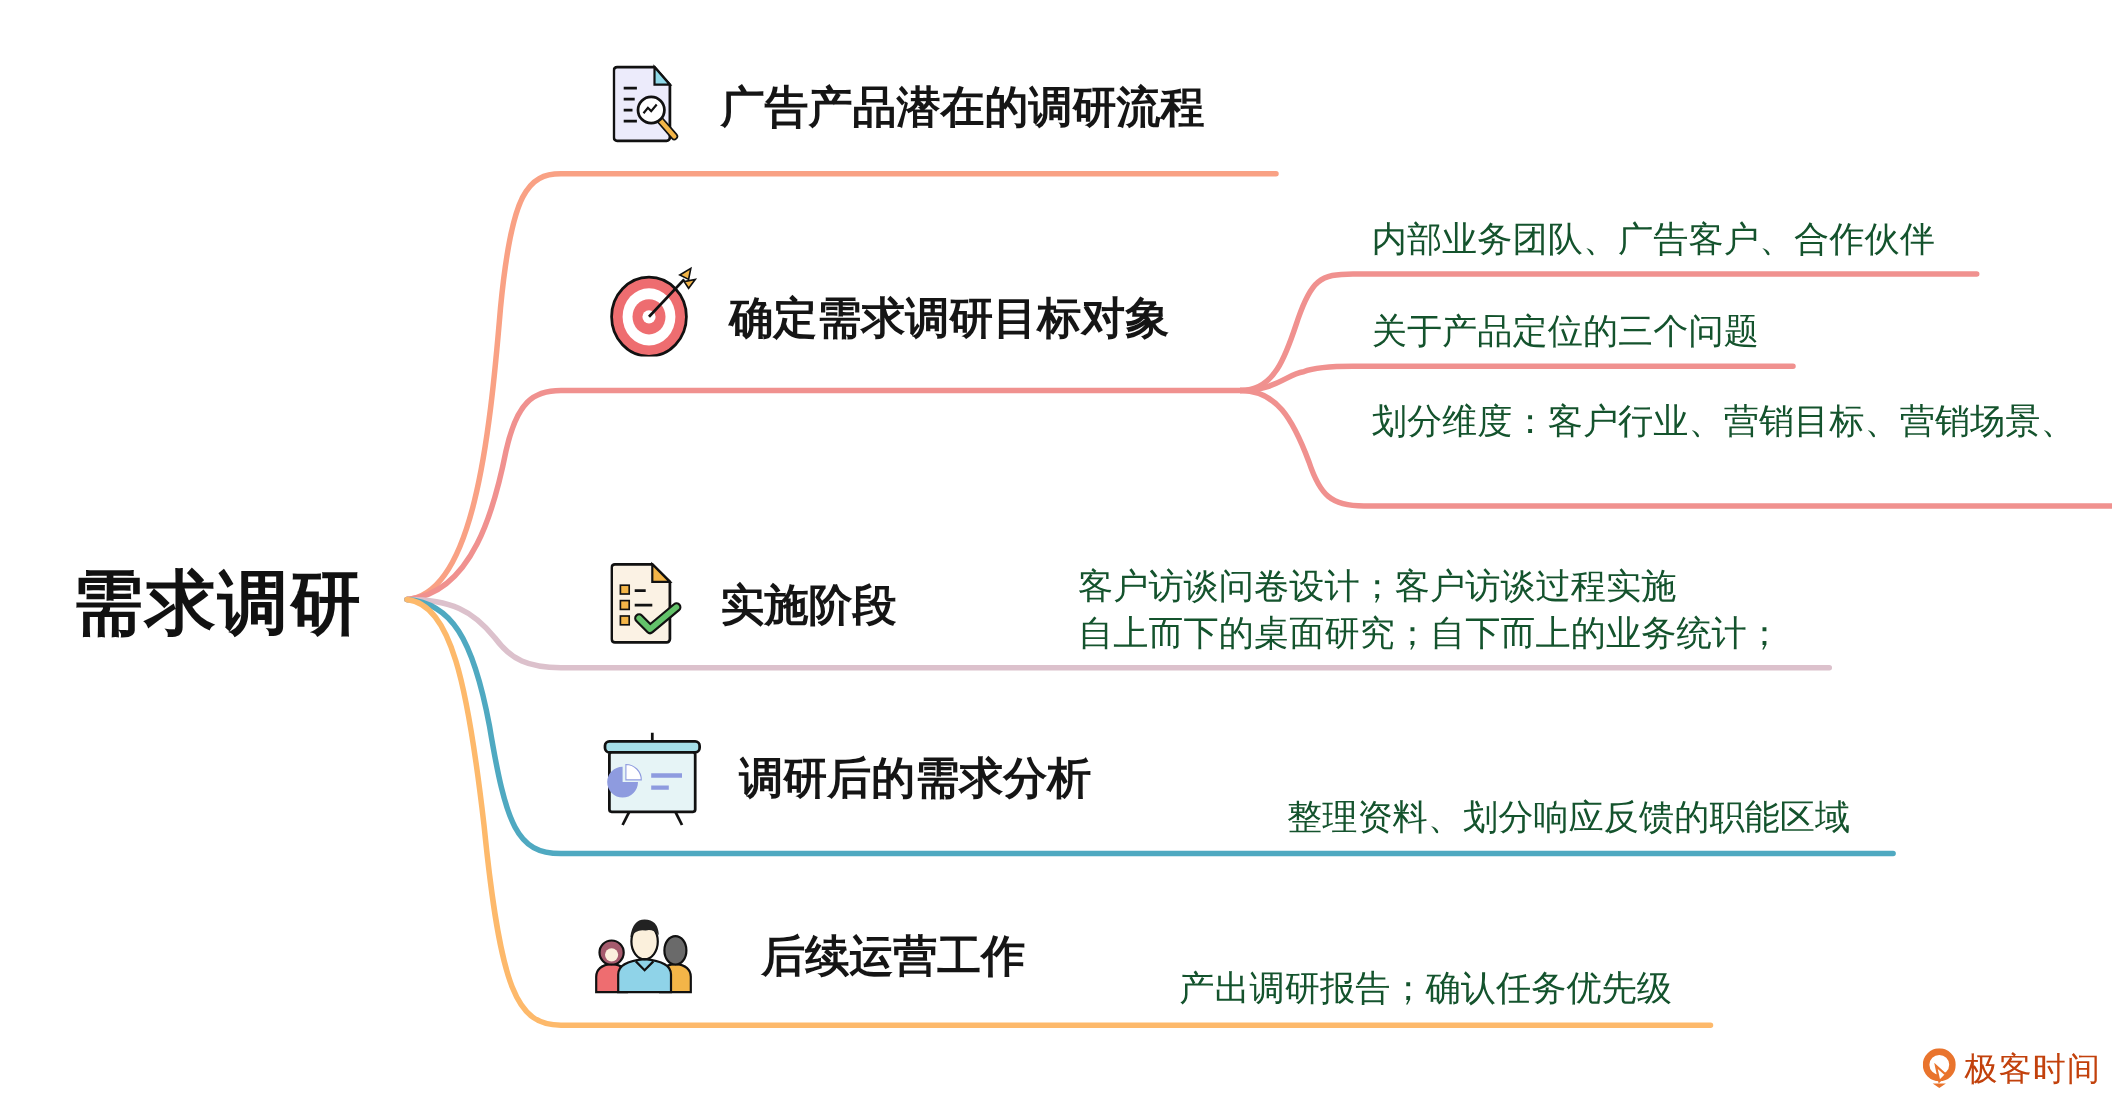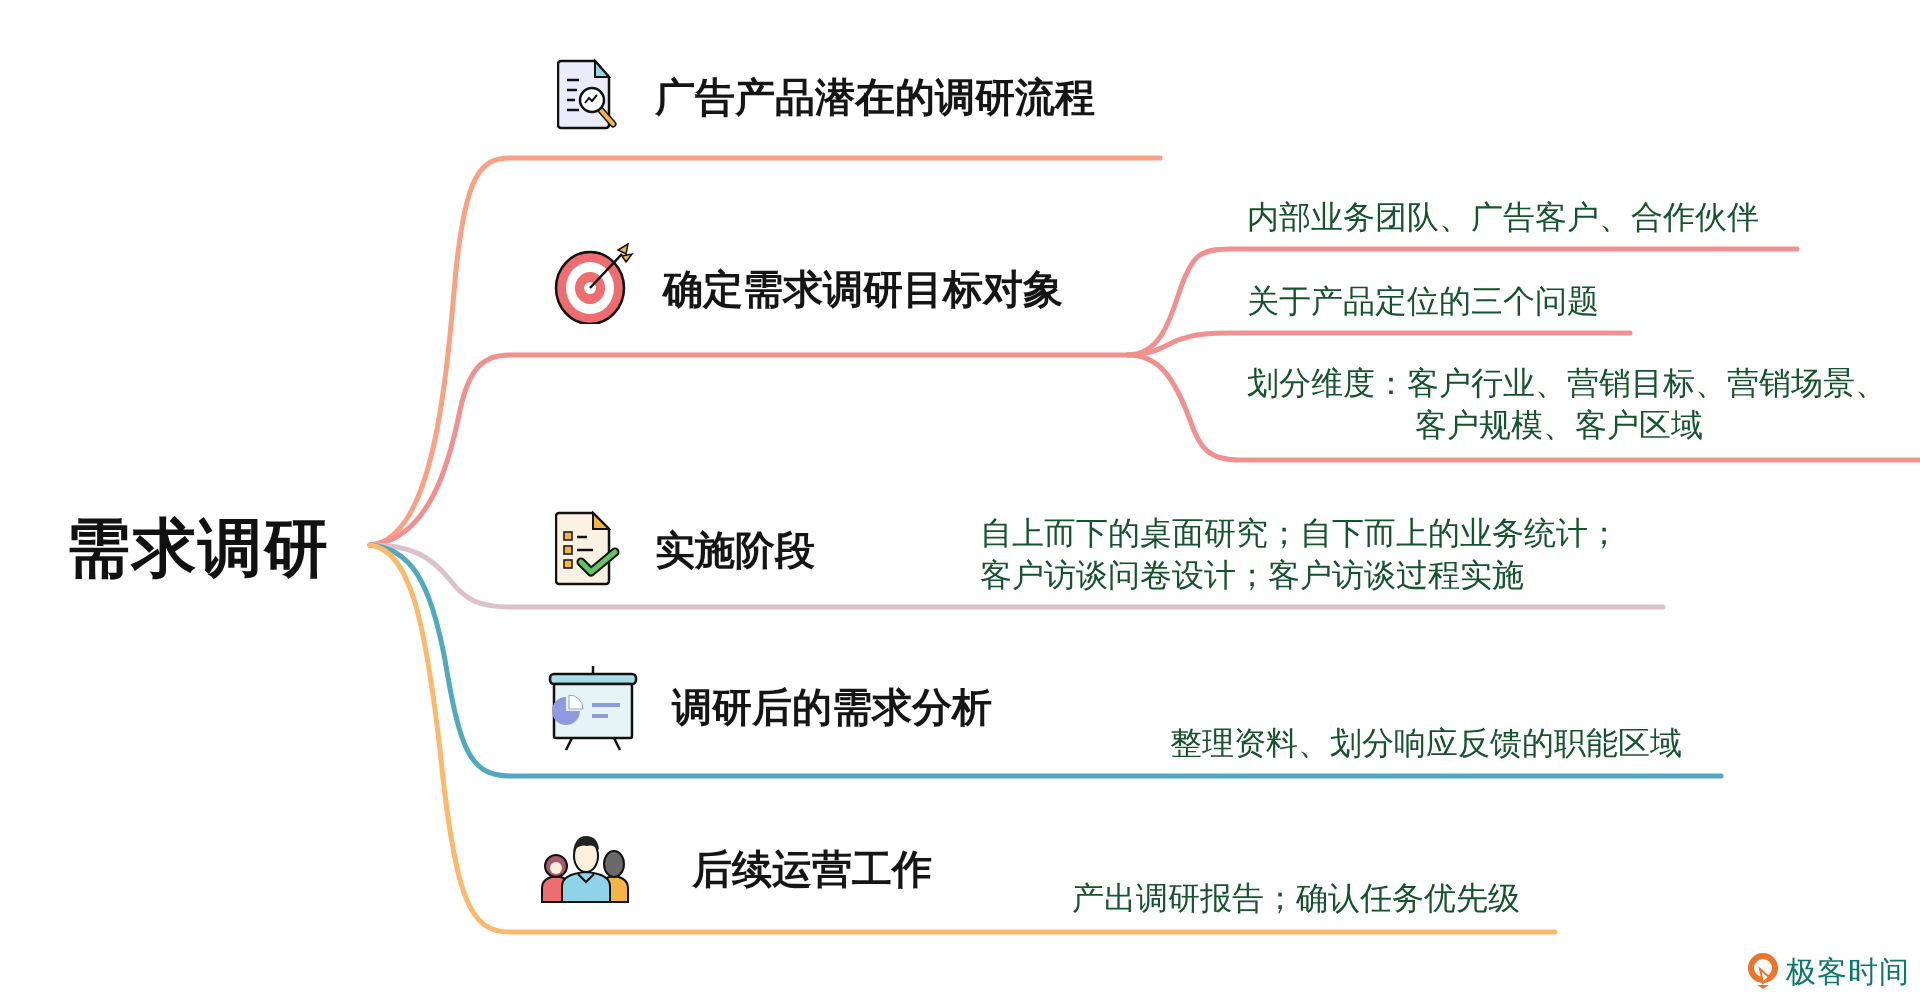--- a/index.html
+++ b/index.html
@@ -5,21 +5,21 @@
   html, body { margin:0; padding:0; background:#ffffff; }
   body { width:1920px; height:1008px; position:relative; overflow:hidden;
          font-family:"DejaVu Sans","Liberation Sans",sans-serif; color:#1a1a1a; }
   #lines { position:absolute; left:0; top:0; width:1920px; height:1008px; }
   .node { position:absolute; white-space:nowrap; }
   .root { left:50px; top:505px; font-size:64px; font-weight:bold; letter-spacing:2px; color:#111;margin-left:16px; }
   .main { font-size:40px; font-weight:bold; color:#151515; }
   .sub { font-size:32px; color:#14532d; line-height:42px; }
   .icon { position:absolute; }
   .logo { position:absolute; left:1748px; top:952px; display:flex; align-items:center; }
-  .logo-text { font-size:30px; color:#0f766e; margin-left:8px; letter-spacing:1px;text-align:center; }
+  .logo-text { font-size:30px; color:#c2410c; margin-left:8px; letter-spacing:1px;text-align:center; }
   .sub-multi .l2 { display:block; padding-left:168px; }
 </style>
 </head>
 <body>
 
 <svg id="lines" viewBox="0 0 1920 1008">
   <g fill="none" stroke-width="5" stroke-linecap="round">
 
     <path d="M370 545 C 430 540, 445 400, 455 280 C 465 175, 480 158, 510 158 L 1160 158" stroke="#f9a184"></path>
 
@@ -66,21 +66,20 @@
     <line x1="38" y1="46" x2="70" y2="12" stroke="#111" stroke-width="2.5"></line>
     <path d="M66 8 l10 -6 l-2 10 z M70 14 l10 -2 l-6 8 z" fill="#f3b548" stroke="#111" stroke-width="1.5"></path>
   </svg>
 </div>
 <div class="node main" style="left:663px;top:262px;">确定需求调研目标对象</div>
 
 <div class="node sub" style="left:1247px;top:196px;">内部业务团队、广告客户、合作伙伴</div>
 <div class="node sub" style="left:1247px;top:280px;text-align:right;">关于产品定位的三个问题</div>
 <div class="node sub sub-multi" style="left:1247px;top:362px;">
   <span>划分维度：客户行业、营销目标、营销场景、</span>
-  <span class="l2">客户规模、客户区域</span>
 </div>
 
 <div class="icon" style="left:555px;top:510px;">
   <svg width="66" height="76" viewBox="0 0 66 76">
     <path d="M4 3 h34 l16 16 v52 a3 3 0 0 1 -3 3 h-47 a3 3 0 0 1 -3 -3 v-65 a3 3 0 0 1 3 -3z" fill="#fbf2e4" stroke="#111" stroke-width="2.5"></path>
     <path d="M38 3 v16 h16z" fill="#f3b548" stroke="#111" stroke-width="2"></path>
     <g fill="#f3b548" stroke="#111" stroke-width="1.5">
         <rect x="9" y="22" width="8" height="8"></rect>
         <rect x="9" y="36" width="8" height="8"></rect>
         <rect x="9" y="50" width="8" height="8"></rect>
@@ -88,22 +87,22 @@
     <g stroke="#111" stroke-width="2.5">
         <line x1="22" y1="27" x2="32" y2="27"></line>
         <line x1="22" y1="40" x2="38" y2="40"></line>
       </g>
     <path d="M26 52 l10 10 l24 -20" fill="none" stroke="#111" stroke-width="9" stroke-linecap="round" stroke-linejoin="round"></path>
     <path d="M26 52 l10 10 l24 -20" fill="none" stroke="#63c26a" stroke-width="5" stroke-linecap="round" stroke-linejoin="round"></path>
   </svg>
 </div>
 <div class="node main" style="left:655px;top:523px;">实施阶段</div>
 <div class="node sub" style="left:980px;top:512px;">
+  <span style="display:block">客户访谈问卷设计；客户访谈过程实施</span>
   <span style="display:block">自上而下的桌面研究；自下而上的业务统计；</span>
-  <span style="display:block">客户访谈问卷设计；客户访谈过程实施</span>
 </div>
 
 <div class="icon" style="left:546px;top:666px;">
   <svg width="94" height="86" viewBox="0 0 94 86">
     <line x1="47" y1="0" x2="47" y2="8" stroke="#111" stroke-width="2.5"></line>
     <rect x="4" y="8" width="86" height="10" rx="4" fill="#a6dfe8" stroke="#111" stroke-width="2.5"></rect>
     <rect x="8" y="18" width="78" height="54" rx="2" fill="#e6f4f6" stroke="#111" stroke-width="2.5"></rect>
     <path d="M34 45 a14 14 0 1 1 -14 -14 v14 z" fill="#8e9bdf"></path>
     <path d="M23 29 a14 14 0 0 1 14 14 h-14z" fill="#ffffff" stroke="#8e9bdf" stroke-width="1"></path>
     <g stroke="#8e9bdf" stroke-width="4">

